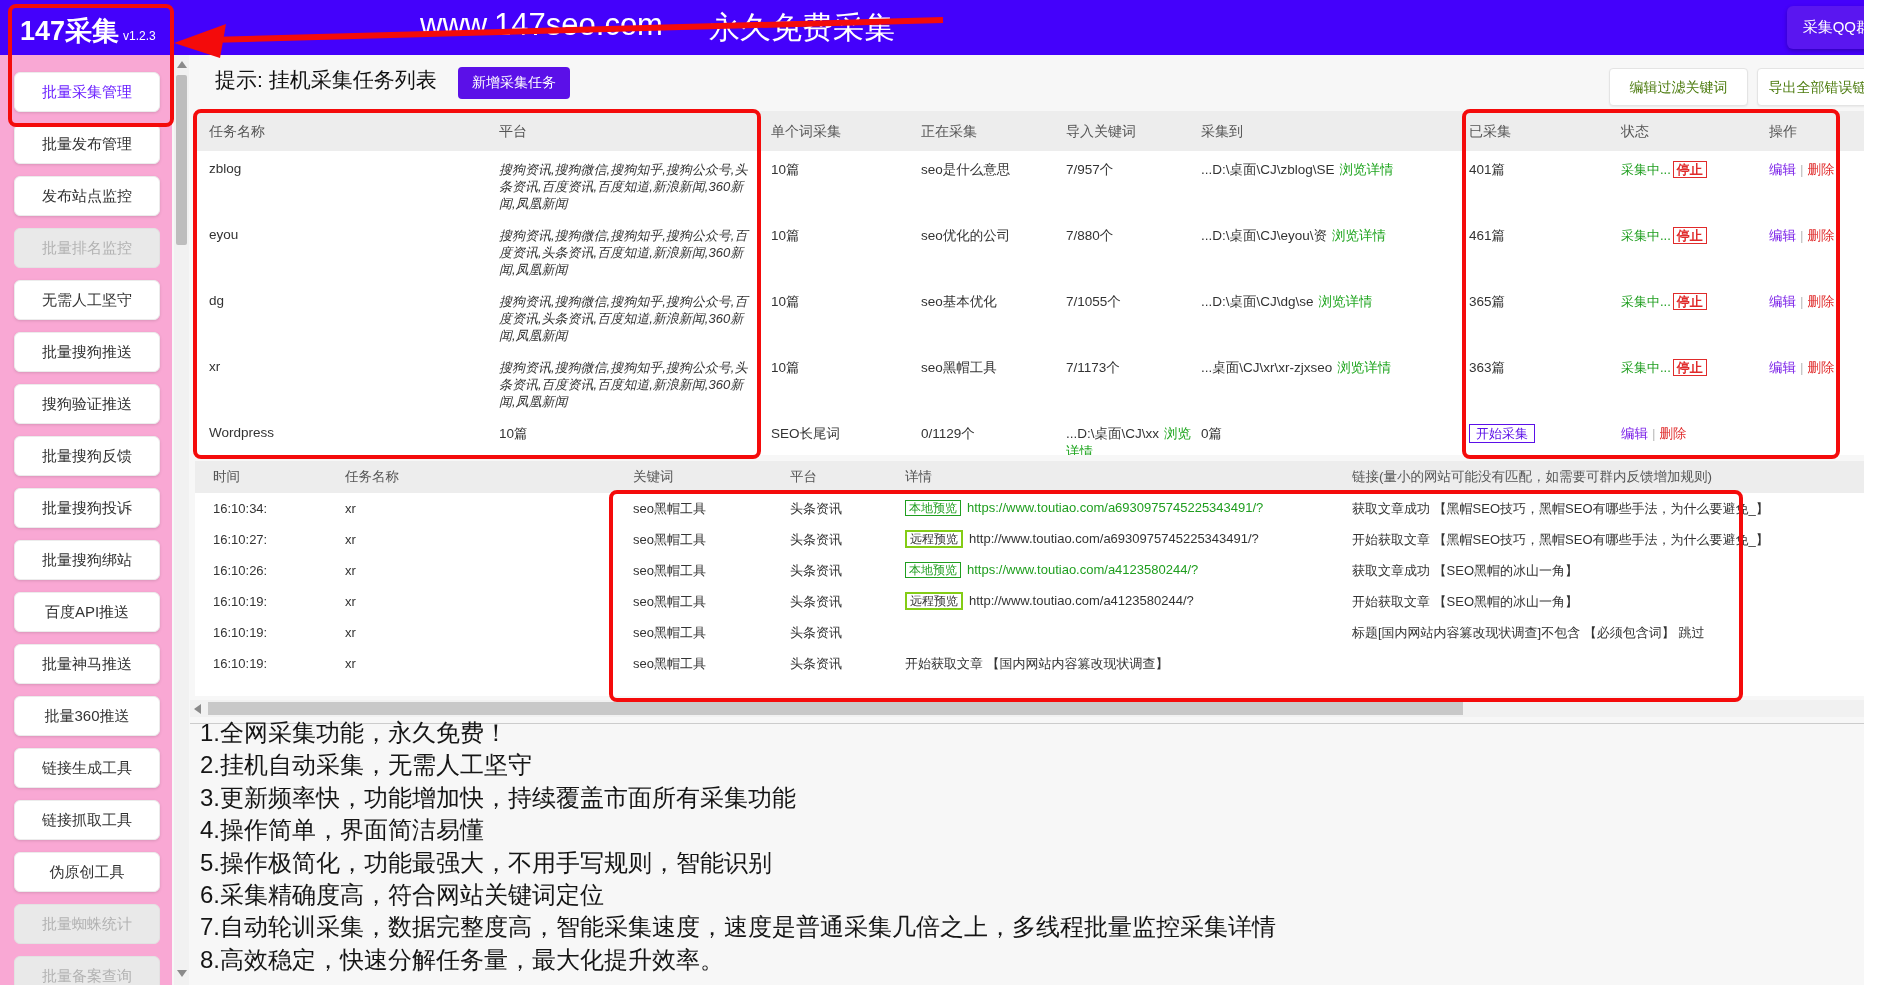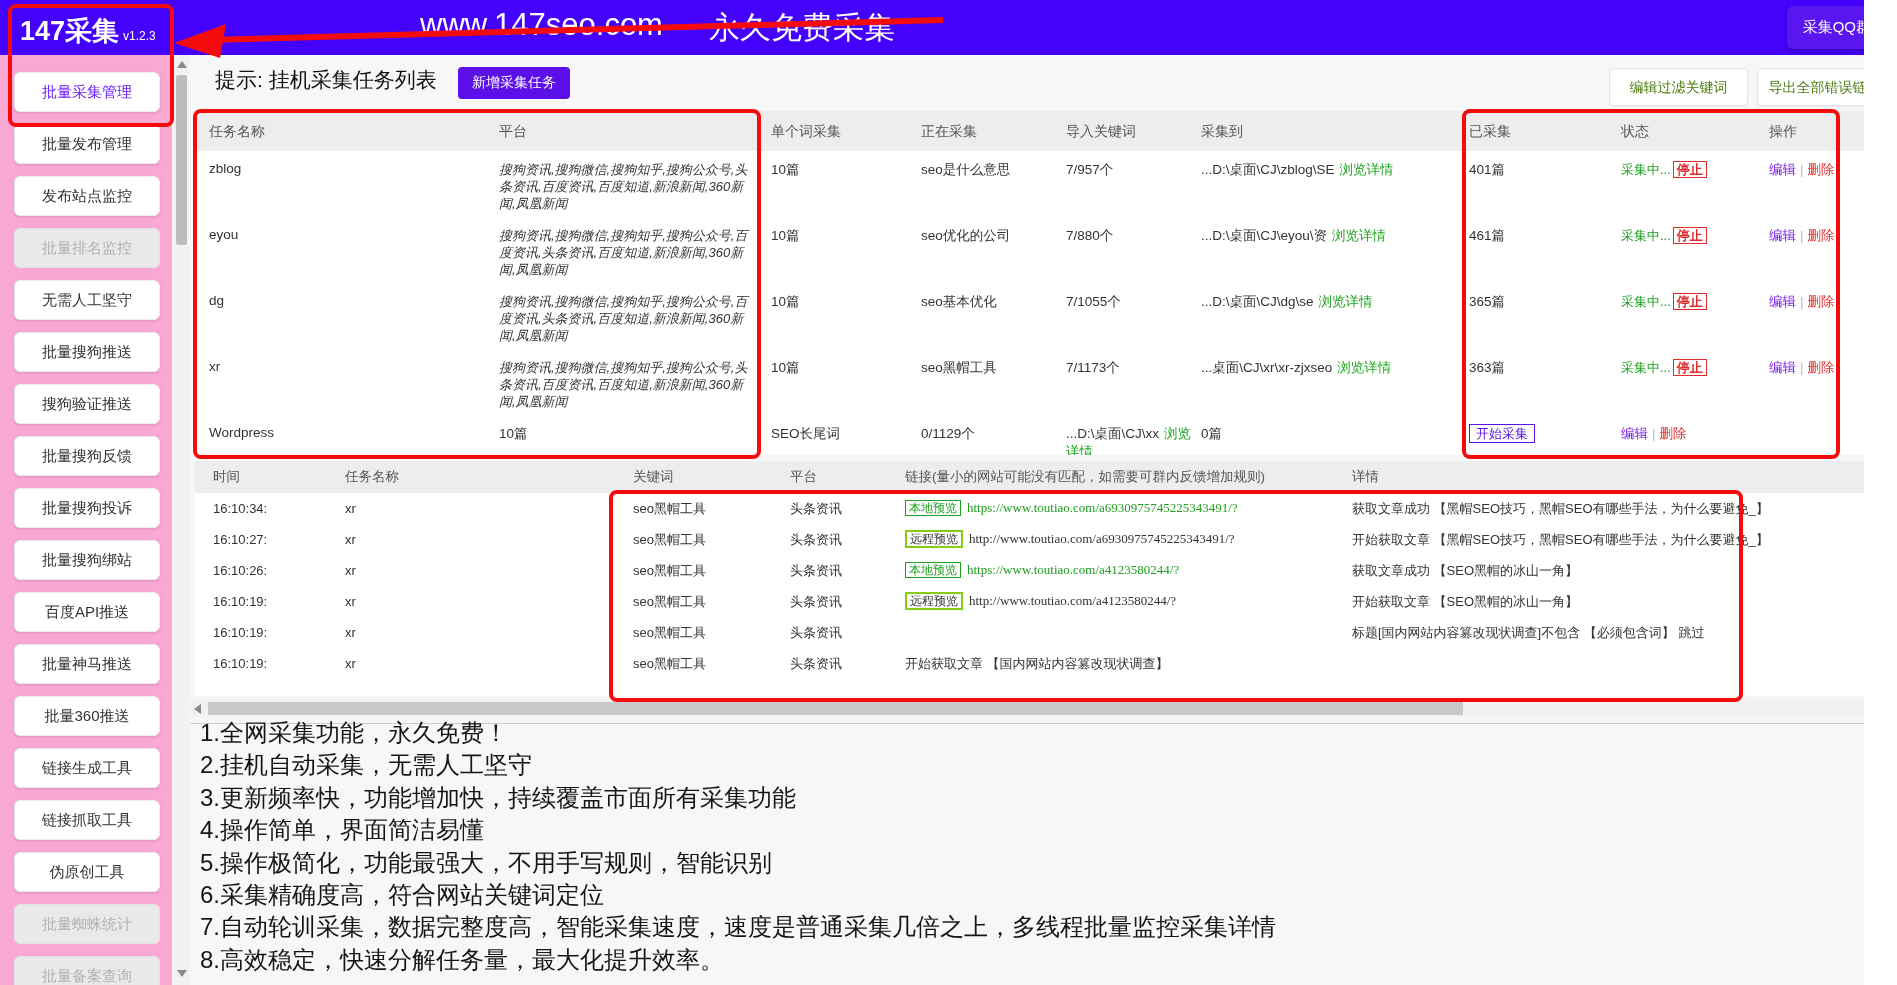--- a/index.html
+++ b/index.html
@@ -52,21 +52,21 @@
   .edit{color:#7a1fe8;cursor:pointer;}
   .sep{color:#bbb;margin:0 4px;}
   .del{color:#e02b2b;cursor:pointer;}
   .t2{position:absolute;left:195px;top:461px;width:1672px;height:235px;background:#fff;overflow:hidden;}
   .t2-row{display:grid;grid-template-columns:132px 288px 157px 115px 447px auto;padding-left:18px;align-items:center;}
   .t2-head{background:#ededed;height:32px;font-size:13.5px;color:#555;}
   .t2-body .t2-row{height:31px;font-size:13px;color:#333;}
   .badge{font-size:12px;padding:0 3px;margin-right:6px;cursor:pointer;}
   .badge.local{color:#1f9e1f;border:1px solid #1f9e1f;}
   .badge.remote{color:#333;border:2px solid #84cc16;}
-  .url{cursor:pointer;font-family:Liberation Serif, serif;}
+  .url{cursor:pointer;}
   .url.green{color:#1f9e1f;}
   .url.dark{color:#333;}
   
   .feat-line-sep{position:absolute;left:190px;top:723px;width:1707px;height:1px;background:#ccc;}
   .features{position:absolute;left:200px;top:717px;width:1500px;background:transparent;}
   .features div{font-size:24px;color:#151515;line-height:32.4px;}
   
   .anno{position:absolute;border:4px solid #f40b0b;border-radius:8px;pointer-events:none;z-index:60;}
   .anno-svg{position:absolute;pointer-events:none;z-index:60;}
 </style>
@@ -199,22 +199,22 @@
     <div class="thumb" style="top:56px;height:52px;background:#c9c9c9;"></div>
     <div class="arr down" style="left:3px;top:330px;"></div>
   </div>
 
   <div class="t2">
     <div class="t2-row t2-head">
       <div>时间</div>
       <div>任务名称</div>
       <div>关键词</div>
       <div>平台</div>
+      <div>详情</div>
       <div>链接(量小的网站可能没有匹配，如需要可群内反馈增加规则)</div>
-      <div>详情</div>
     </div>
     <div class="t2-body">
 
       <div class="t2-row">
         <div>16:10:34:</div>
         <div>xr</div>
         <div>seo黑帽工具</div>
         <div>头条资讯</div>
         <div><span class="badge local">本地预览</span><span class="url green">https://www.toutiao.com/a6930975745225343491/?</span></div>
         <div>获取文章成功 【黑帽SEO技巧，黑帽SEO有哪些手法，为什么要避免_】</div>

